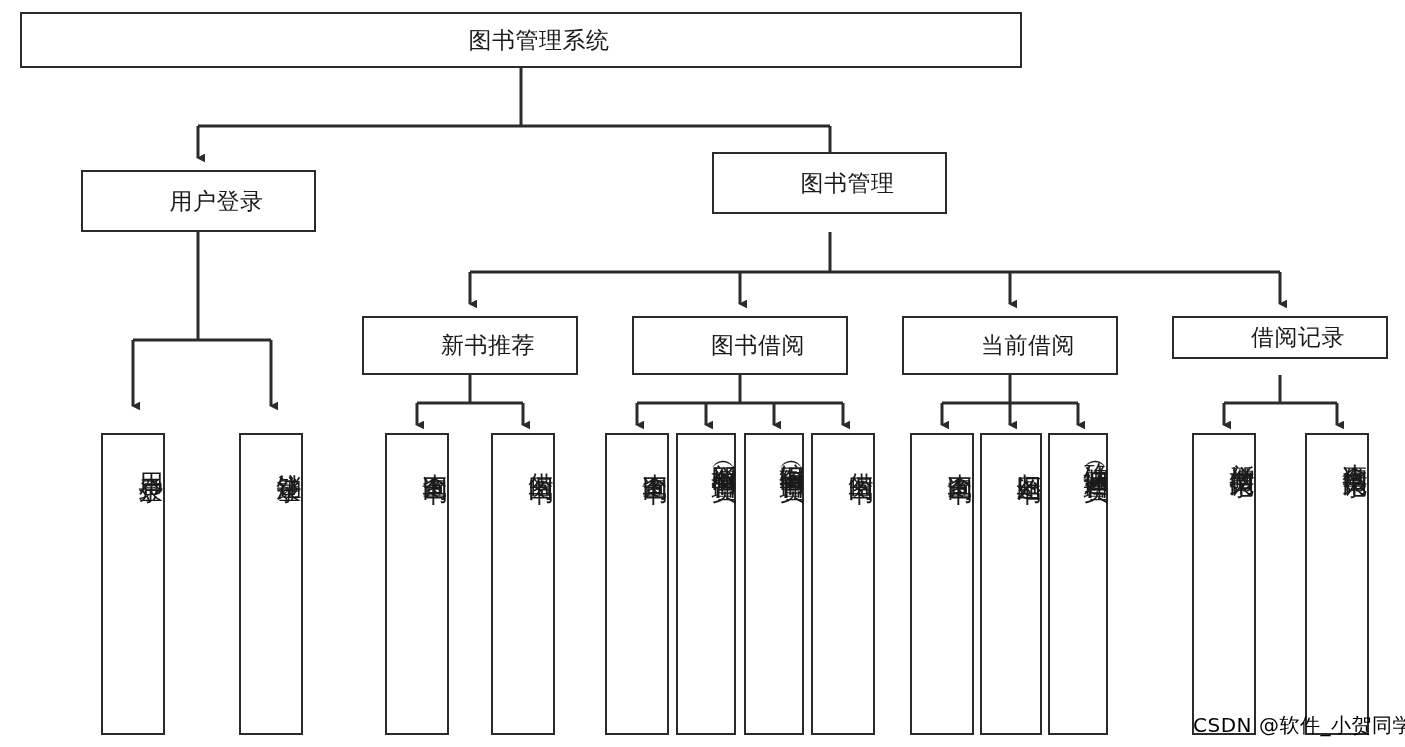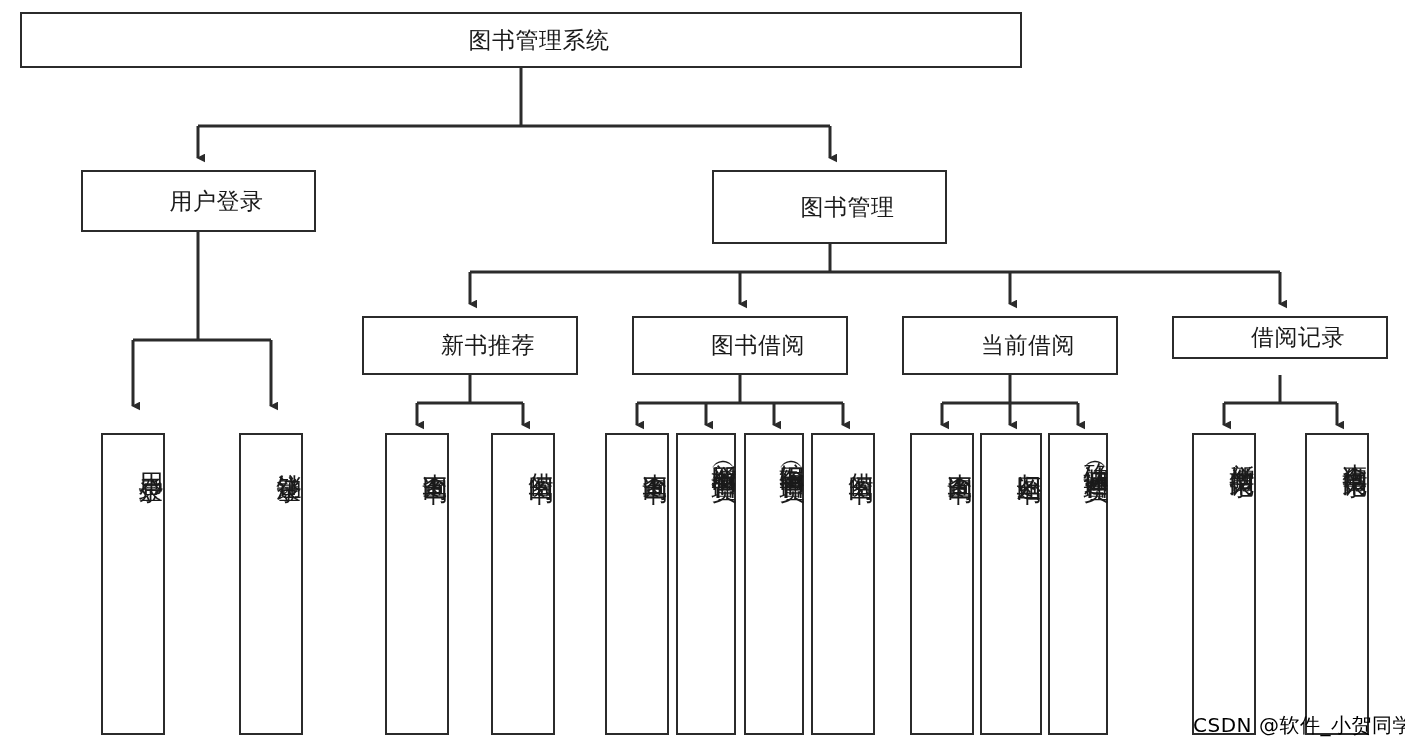--- a/index.html
+++ b/index.html
@@ -124,21 +124,21 @@
     </g>
   </svg>
 
   <div class="node" style="left:20px; top:12px; width:1002px; height:56px;">
     <span class="node-label">图书管理系统</span>
   </div>
 
   <div class="node" style="left:81px; top:170px; width:235px; height:62px;">
     <span class="node-label">用户登录</span>
   </div>
-  <div class="node" style="left:712px; top:170px; width:235px; height:74px;">
+  <div class="node" style="left:712px; top:152px; width:235px; height:62px;">
     <span class="node-label">图书管理</span>
   </div>
 
   <div class="node" style="left:362px; top:316px; width:216px; height:59px;">
     <span class="node-label">新书推荐</span>
   </div>
   <div class="node" style="left:632px; top:316px; width:216px; height:59px;">
     <span class="node-label">图书借阅</span>
   </div>
   <div class="node" style="left:902px; top:316px; width:216px; height:59px;">

